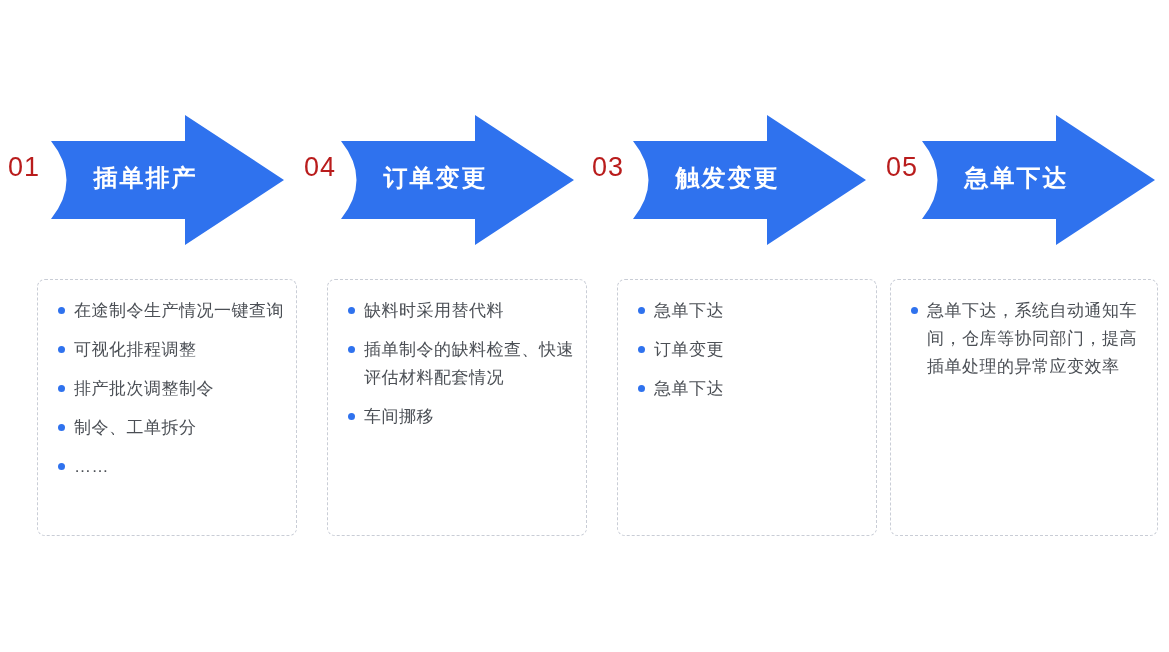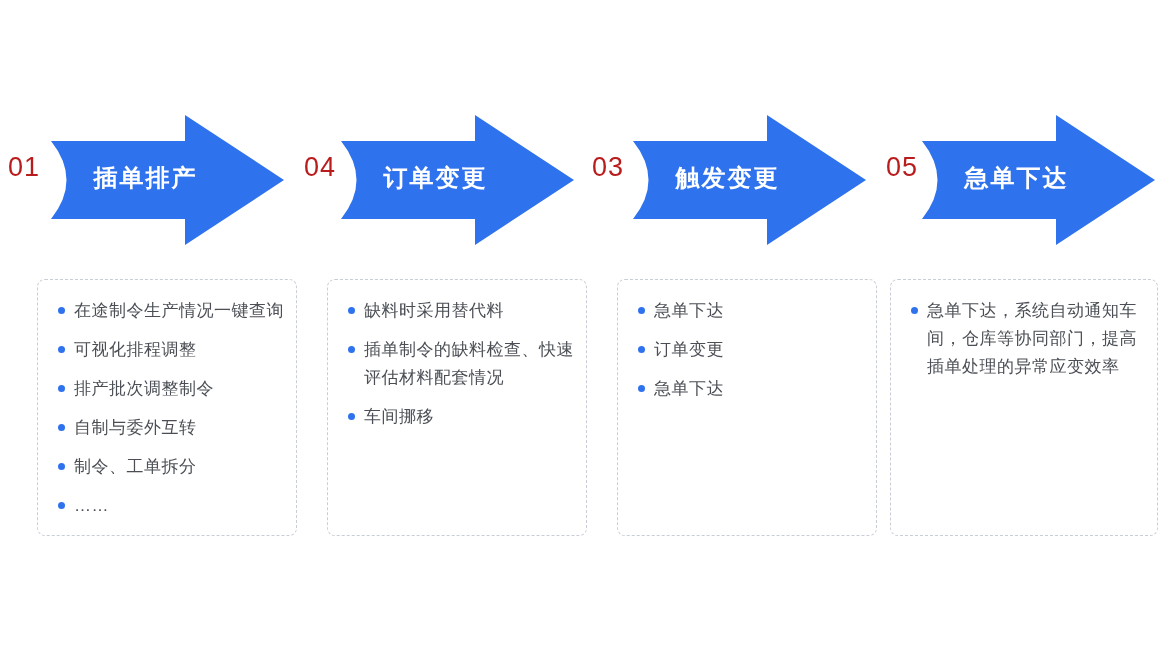--- a/index.html
+++ b/index.html
@@ -93,21 +93,20 @@
       <svg viewBox="0 0 237 130" xmlns="http://www.w3.org/2000/svg">
         <path d="M 3 26 H 137 V 0 L 236 65 L 137 130 V 104 H 3 Q 34 65 3 26 Z" fill="#2F72EE"></path>
       </svg>
     </div>
     <div class="arrow-label">插单排产</div>
     <div class="detail-box">
       <ul class="bullet-list">
         <li class="bullet-item"><span class="dot"></span><span>在途制令生产情况一键查询</span></li>
         <li class="bullet-item"><span class="dot"></span><span>可视化排程调整</span></li>
         <li class="bullet-item"><span class="dot"></span><span>排产批次调整制令</span></li>
-        <li class="bullet-item"><span class="dot"></span><span>自制与委外互转</span></li>
         <li class="bullet-item"><span class="dot"></span><span>制令、工单拆分</span></li>
         <li class="bullet-item"><span class="dot"></span><span>……</span></li>
       </ul>
     </div>
   </div>
 
   <div class="col">
     <div class="step-num">04</div>
     <div class="arrow-wrap">
       <svg viewBox="0 0 237 130" xmlns="http://www.w3.org/2000/svg">

